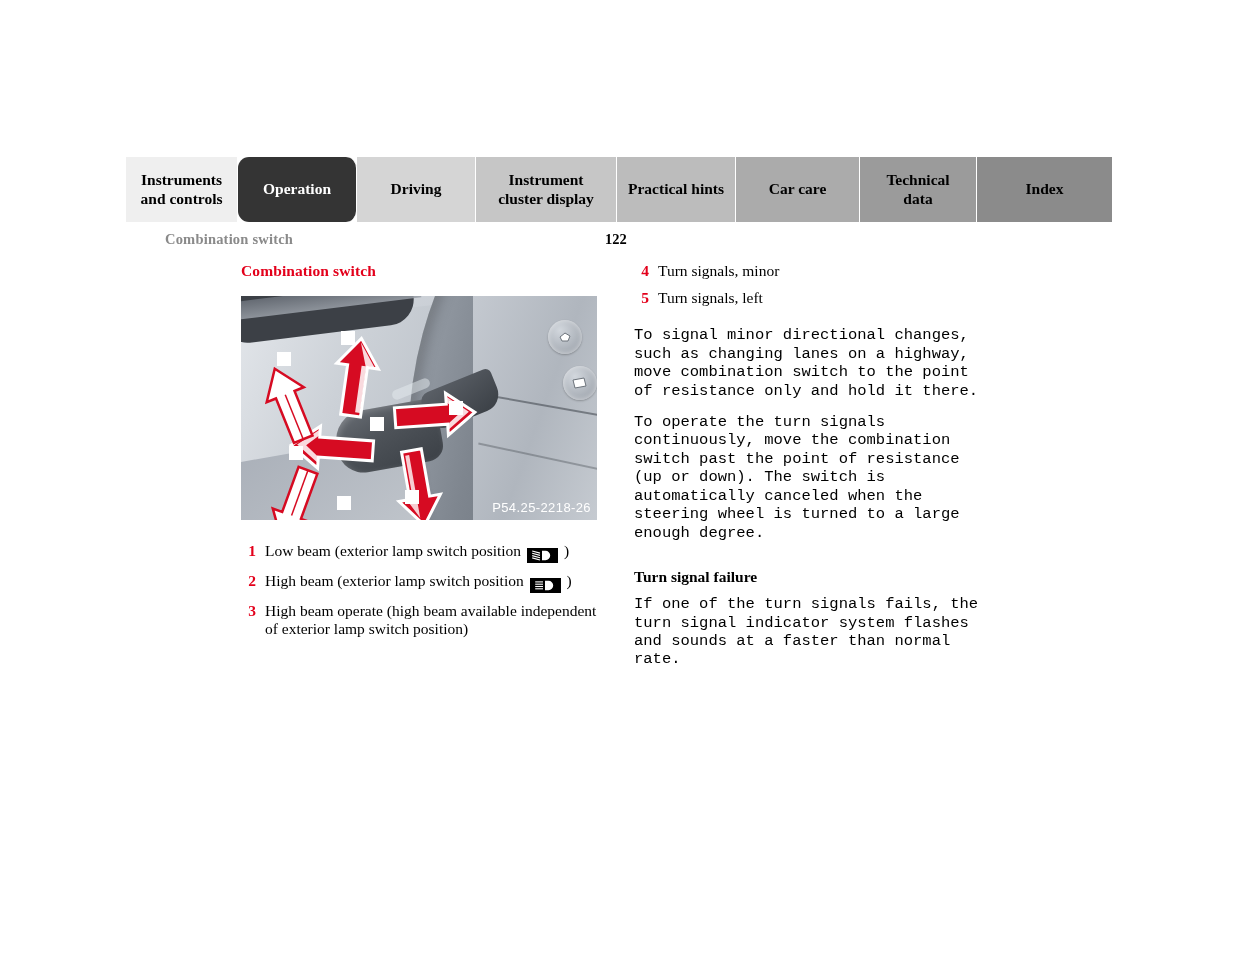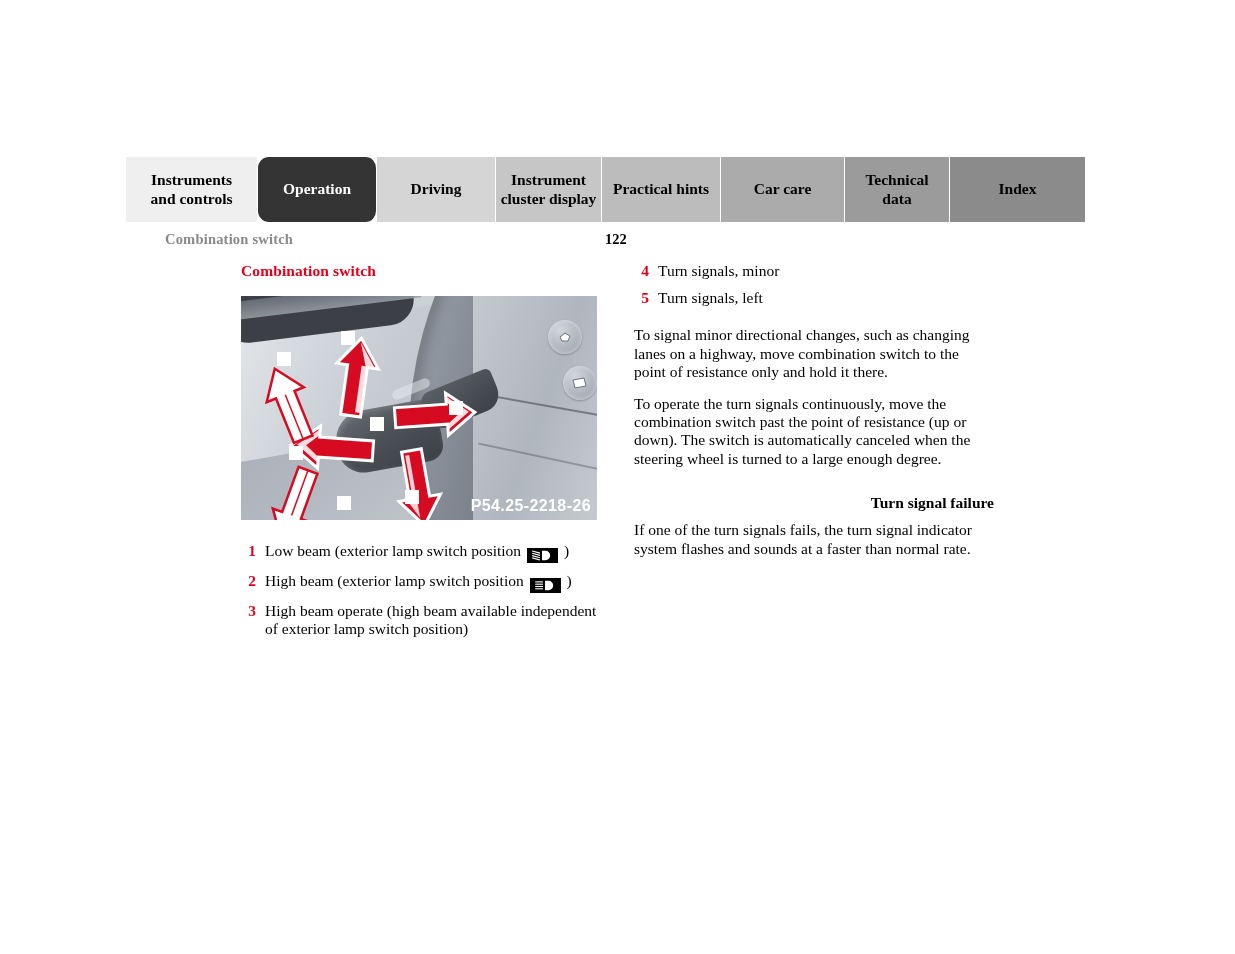--- a/index.html
+++ b/index.html
@@ -204,22 +204,22 @@
   .callout {
     position: absolute;
     width: 14px; height: 14px;
     background: #ffffff;
   }
 
   .fig-code {
     position: absolute;
     right: 6px; bottom: 5px;
     font-family: "Liberation Sans", sans-serif;
-    font-size: 16px;
-    font-weight: bold;
+    font-size: 13px;
+    font-weight: normal;
     color: #ffffff;
     letter-spacing: .4px;
   }
 
   
   .numlist { margin: 0; padding: 0; list-style: none; }
   .numitem {
     display: flex;
     font-size: 15.5px;
     line-height: 1.17;
@@ -246,41 +246,41 @@
     margin: 0 2px;
     line-height: 0;
   }
   .lampbadge svg { display: inline-block; vertical-align: middle; }
 
   
   .para {
     font-size: 15.5px;
     line-height: 1.19;
     margin: 0 0 13px 0;
+    font-family: Liberation Mono, monospace;
   }
   .para.first-gap { margin-top: 19px; }
   .subhead {
     font-size: 15.5px;
     font-weight: bold;
     margin: 26px 0 9px 0;
-    text-align: right;
   }
   .right-list { margin-bottom: 0; }
 </style>
 </head>
 <body>
 
 <div class="tabbar" id="tabbar">
-    <div class="tab" style="background: rgb(239, 239, 239); width: 132px;">Instruments<br>and controls</div>
+    <div class="tab" style="background: rgb(239, 239, 239); width: 112px;">Instruments<br>and controls</div>
     <div class="tab active" style="background: rgb(52, 52, 52); width: 119px;">Operation</div>
     <div class="tab" style="background: rgb(213, 213, 213); width: 119px;">Driving</div>
-    <div class="tab" style="background: rgb(198, 198, 198); width: 106px;">Instrument<br>cluster display</div>
+    <div class="tab" style="background: rgb(198, 198, 198); width: 141px;">Instrument<br>cluster display</div>
     <div class="tab" style="background: rgb(188, 188, 188); width: 119px;">Practical hints</div>
     <div class="tab" style="background: rgb(171, 171, 171); width: 124px;">Car care</div>
-    <div class="tab" style="background: rgb(155, 155, 155); width: 105px;">Technical<br>data</div>
+    <div class="tab" style="background: rgb(155, 155, 155); width: 117px;">Technical<br>data</div>
     <div class="tab" style="background: rgb(139, 139, 139); width: 135px;">Index</div>
   </div>
 
 <div class="runhead">Combination switch</div>
 <div class="pagenum">122</div>
 
 <div class="col-left">
 
   <h2 class="section-title">Combination switch</h2>
 

